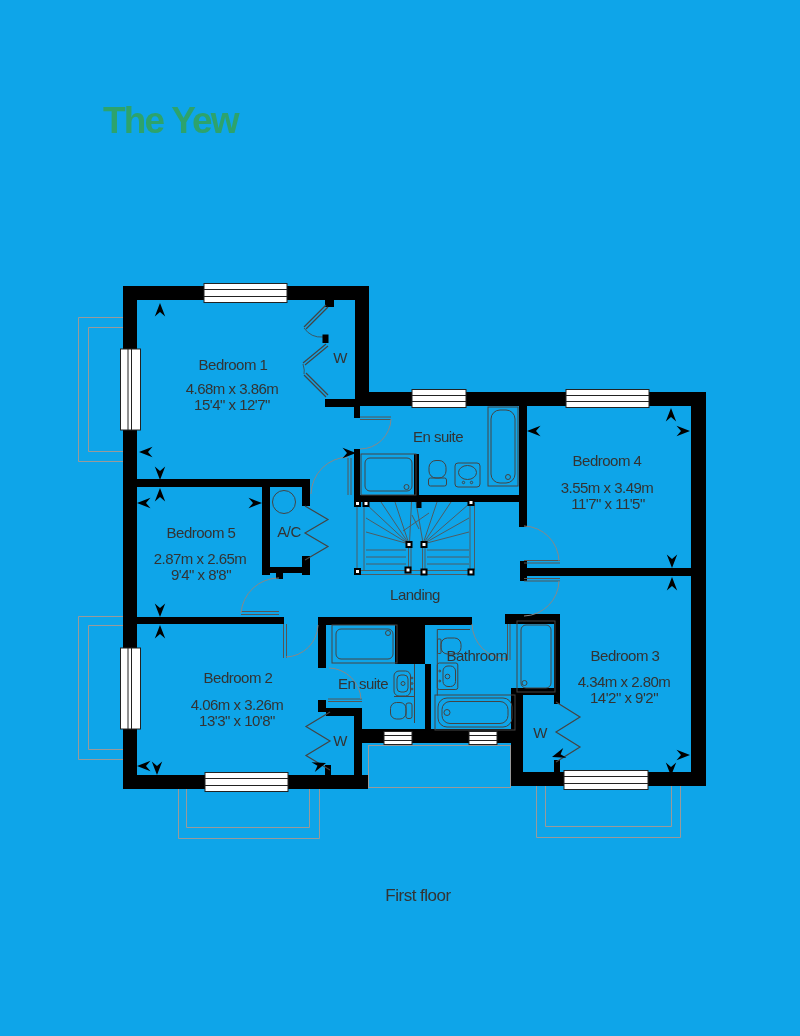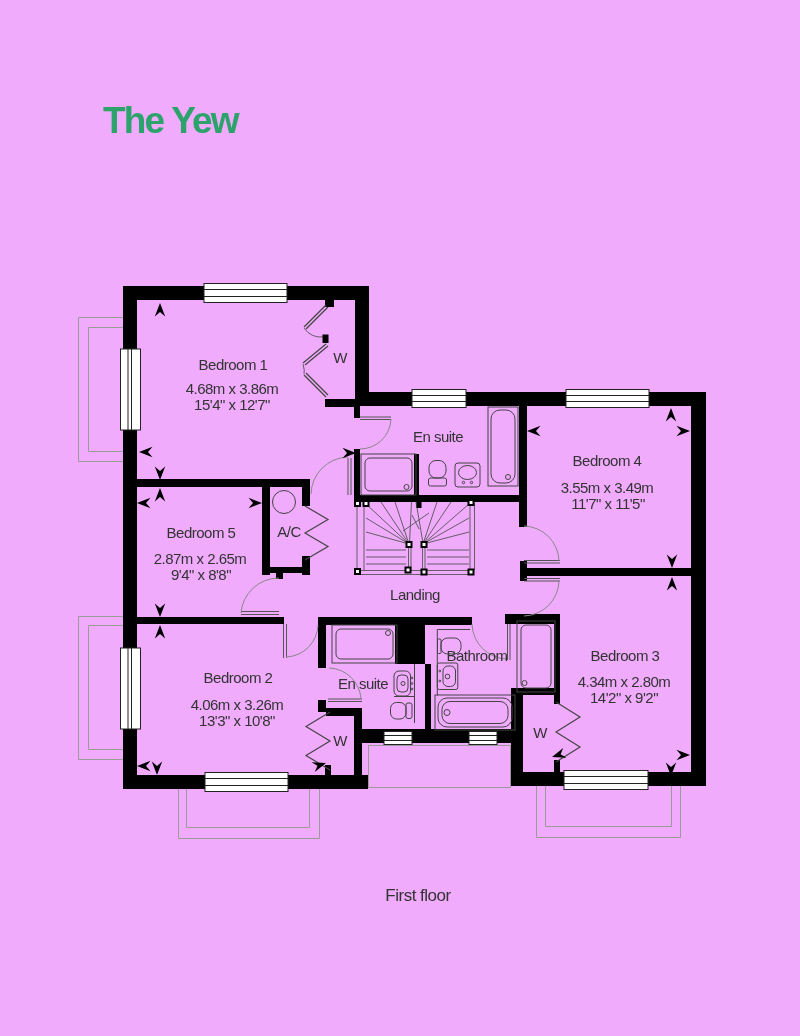--- a/index.html
+++ b/index.html
@@ -1,16 +1,16 @@
 <!DOCTYPE html>
 <html><head>
 <meta charset="utf-8">
 <style>
   html,body{margin:0;padding:0;background:#ffffff;}
-  .page{width:800px;height:1036px;position:relative;background:#f0abfc;overflow:hidden;
+  .page{width:800px;height:1036px;position:relative;background:#0ea5e9;overflow:hidden;
         font-family:"Liberation Sans", sans-serif;}
   svg{position:absolute;top:0;left:0;}
   text{fill:#333333;}
   text.ttl{fill:#2da36c;}
 </style>
 </head>
 <body>
 <div class="page">
 <svg width="800" height="1036" viewBox="0 0 800 1036">
 <defs>

